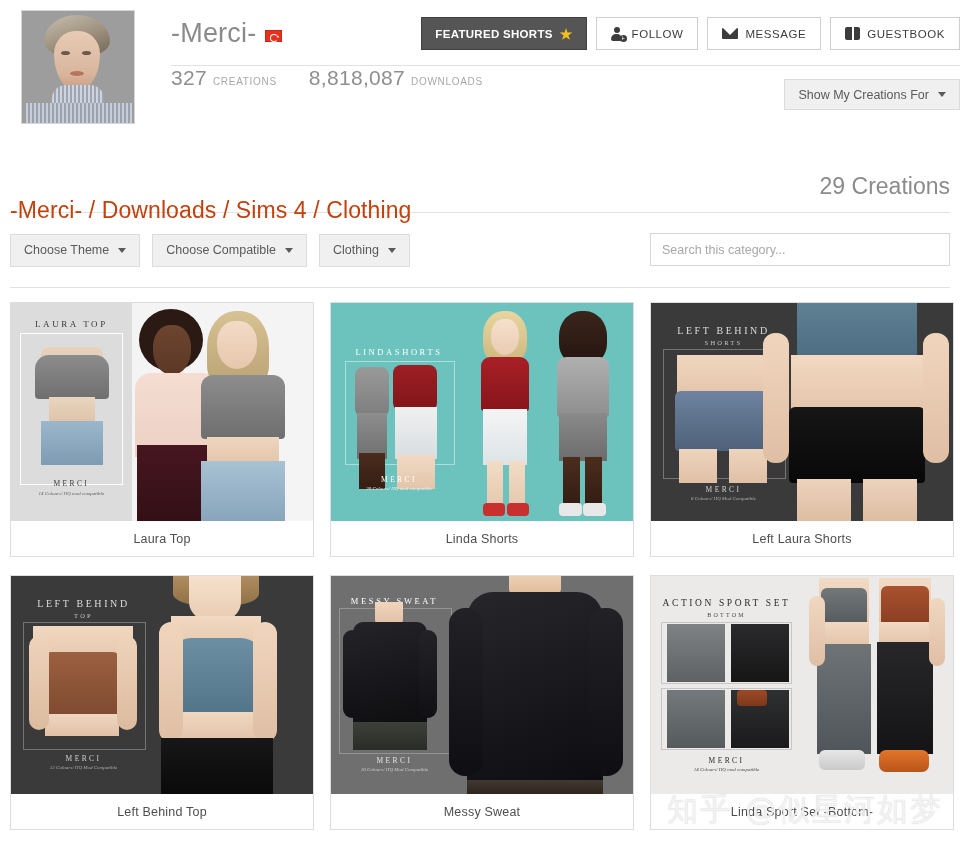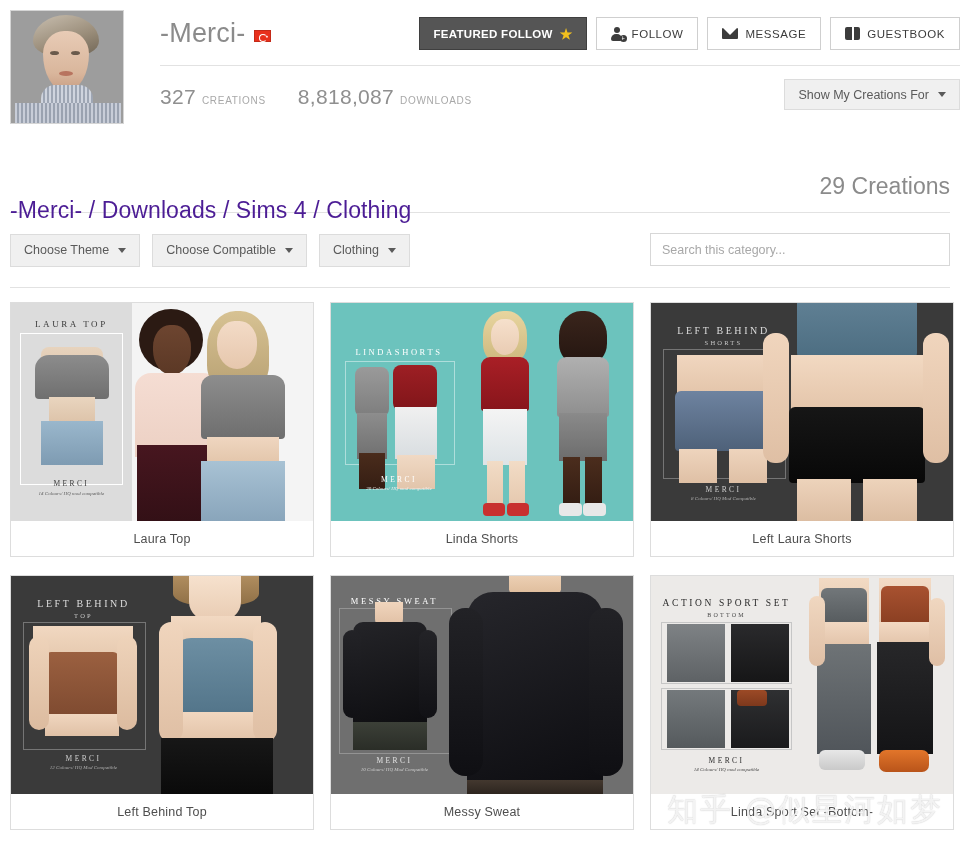--- a/index.html
+++ b/index.html
@@ -5,21 +5,21 @@
   * { box-sizing: border-box; margin: 0; padding: 0; }
   html, body {
     width: 960px; height: 844px;
     background: #ffffff;
     font-family: "Liberation Sans", sans-serif;
     overflow: hidden;
   }
   .page { position: relative; width: 960px; height: 844px; }
 
   
-  .profile-header { display: flex; padding: 10px 0 0 10px; }
+  .profile-header { display: flex; padding: 10px 0 0 21px; }
   .avatar {
     width: 114px; height: 114px; flex: 0 0 114px;
     border: 1px solid #d5d5d5; background: #9a9a9a;
     position: relative; overflow: hidden;
   }
   .av-bg { position: absolute; inset: 0; background: #9d9d9d; }
   .av-hair {
     position: absolute; left: 22px; top: 4px; width: 66px; height: 42px;
     background: linear-gradient(160deg,#c9bfb0 0%,#9c8f7c 55%,#6f6454 100%);
     border-radius: 50% 50% 42% 42% / 62% 62% 38% 38%;
@@ -94,35 +94,35 @@
   .book-icon::after { right: 0; border-radius: 0 2px 2px 0; }
   .mail-icon { width: 16px; height: 11px; display: inline-block; position: relative; background: #3c3c3c; border-radius: 1px; }
   .mail-icon::after {
     content: ""; position: absolute; left: 1px; top: 0px;
     border-left: 7px solid transparent; border-right: 7px solid transparent;
     border-top: 7px solid #ffffff;
   }
 
   .hdr-divider { height: 1px; background: #e2e2e2; margin: 9px 0 0 0; }
 
-  .stats-row { position: relative; height: 62px; display: flex; align-items: center; }
+  .stats-row { position: relative; height: 62px; display: flex; }
   .stat { display: flex; align-items: baseline; margin-right: 32px; }
   .stat-num { font-size: 21px; color: #8f8f8f; font-weight: 300; letter-spacing: .3px; }
   .stat-lbl { font-size: 10px; color: #a8a8a8; letter-spacing: .7px; margin-left: 6px; }
   .show-creations {
     position: absolute; right: 0; top: 13px;
     height: 31px; display: flex; align-items: center; gap: 9px;
     padding: 0 13px; background: #f0f0f0; border: 1px solid #dcdcdc;
     font-size: 12.5px; color: #5a5a5a; cursor: pointer; white-space: nowrap;
   }
   .caret { width: 0; height: 0; border-left: 4.5px solid transparent; border-right: 4.5px solid transparent; border-top: 5px solid #5a5a5a; display: inline-block; }
 
   
   .crumb-row { position: relative; margin: 36px 10px 0 10px; height: 44px; display: flex; align-items: center; }
-  .breadcrumb { font-size: 23px; color: #4c1d95; font-weight: 300; letter-spacing: .1px; margin-top: 48px; }
+  .breadcrumb { font-size: 23px; color: #c2410c; font-weight: 300; letter-spacing: .1px; margin-top: 48px; }
   .crumb-count { position: absolute; right: 0; font-size: 23px; color: #8b8b8b; font-weight: 300; }
   .crumb-divider { height: 1px; background: #e2e2e2; margin: 4px 10px 0 10px; }
 
   
   .filter-row { position: relative; margin: 20px 10px 0 10px; height: 34px; display: flex; align-items: center; gap: 12px; }
   .filter-btn {
     height: 33px; display: flex; align-items: center; gap: 9px;
     padding: 0 13px; background: #f0f0f0; border: 1px solid #dcdcdc;
     font-size: 12.5px; color: #5a5a5a; cursor: pointer; white-space: nowrap;
   }
@@ -219,21 +219,21 @@
 
     <div class="header-main">
 
       <div class="name-row">
         <span class="user-name">-Merci-</span>
         <span class="flag-icon"></span>
       </div>
 
       <div class="hdr-buttons">
         <div class="hdr-btn featured">
-          <span>FEATURED FOLLOW</span>
+          <span>FEATURED SHORTS</span>
           <span class="star-icon">★</span>
         </div>
         <div class="hdr-btn">
           <span class="person-icon">
               <span class="person-plus">+</span>
             </span>
           <span>FOLLOW</span>
         </div>
         <div class="hdr-btn">
           <span class="mail-icon"></span>

